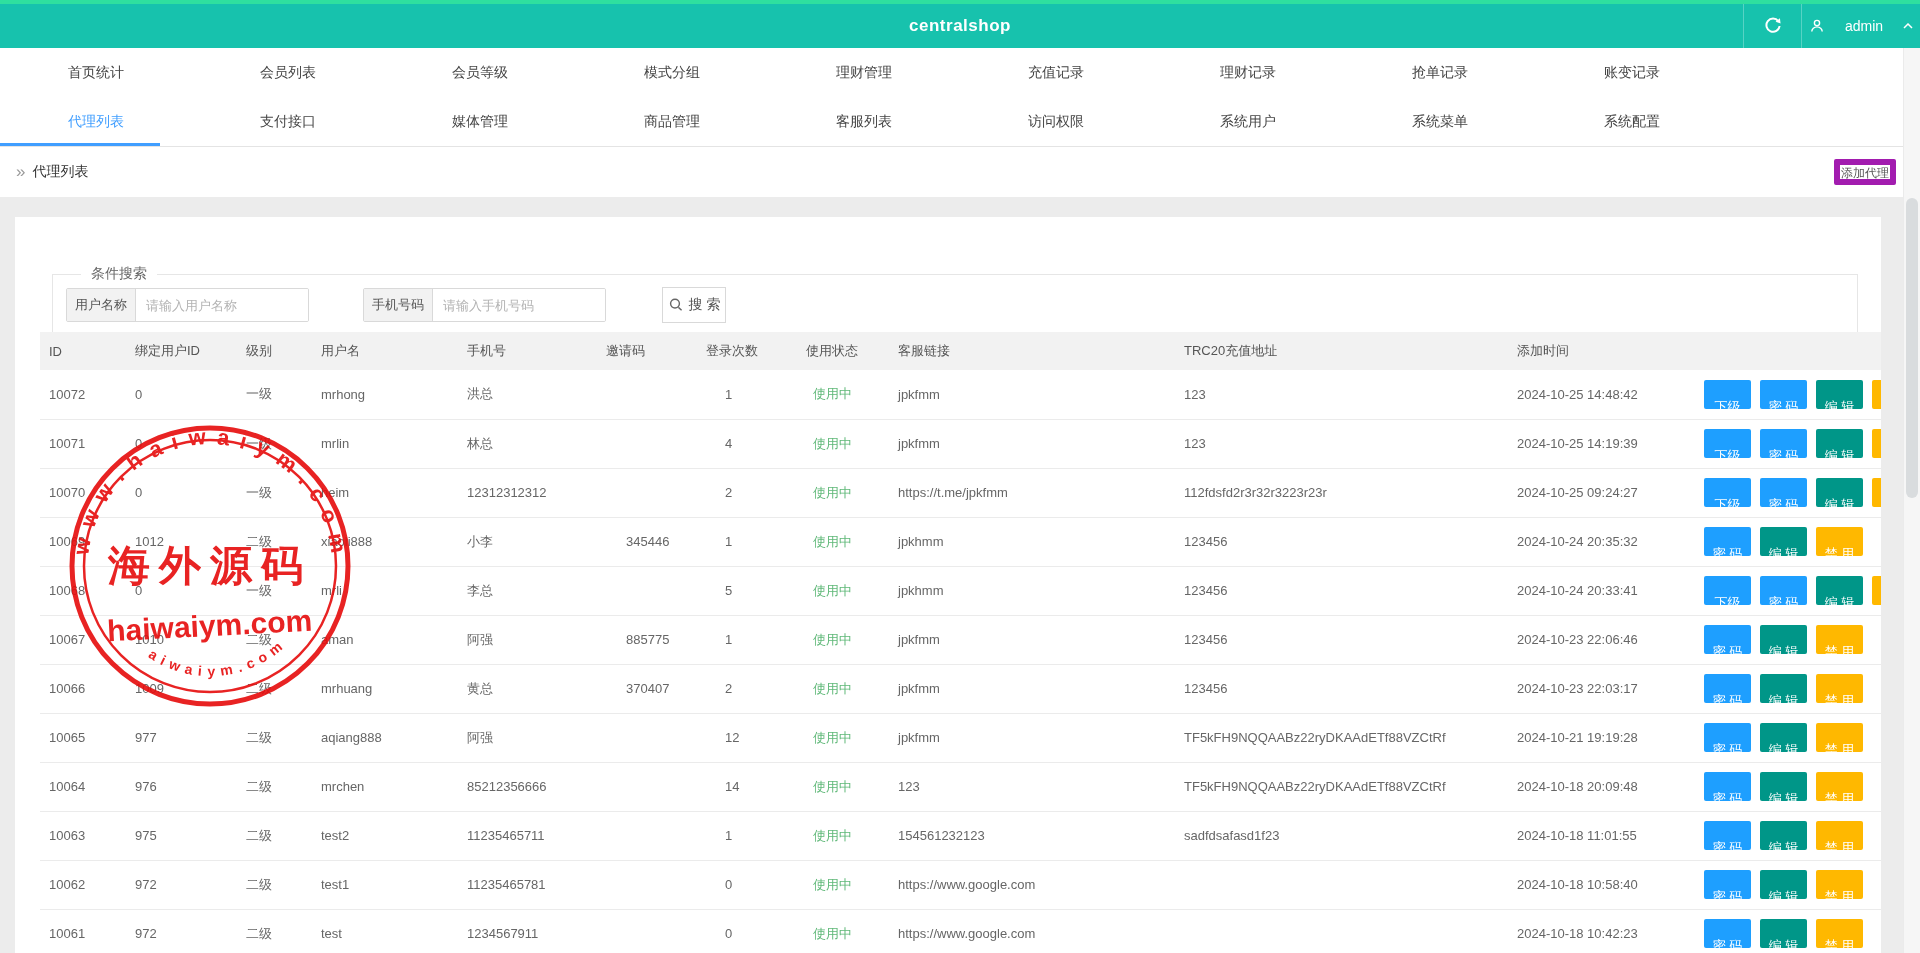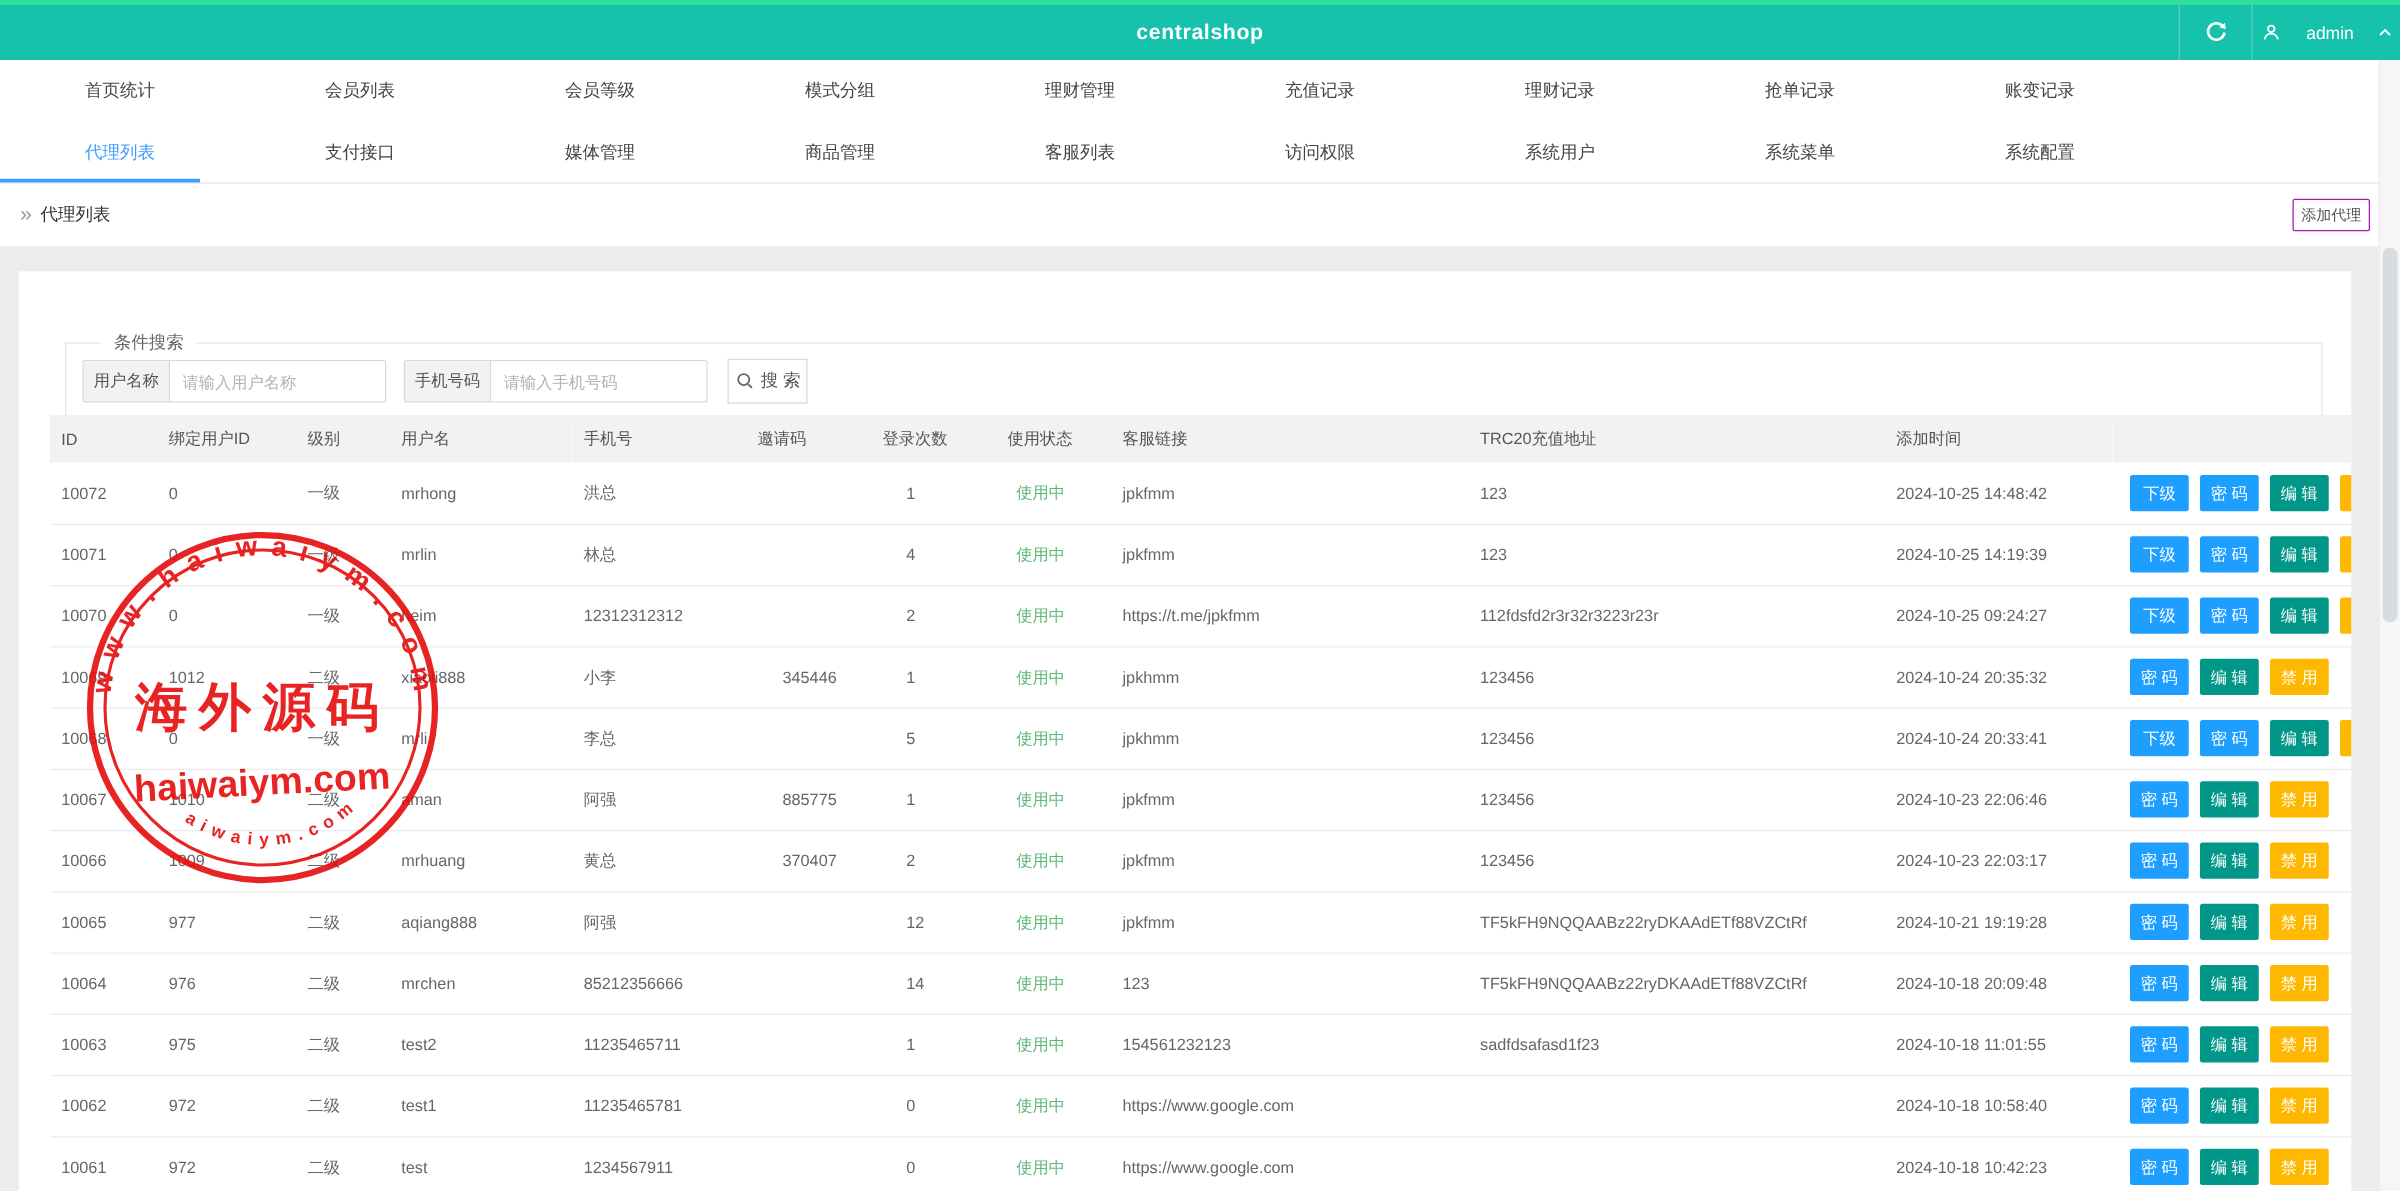--- a/index.html
+++ b/index.html
@@ -23,31 +23,31 @@
   .nav{position:absolute;left:0;top:48px;width:1920px;height:98px;background:#fff;border-bottom:1px solid #e4e4e4;}
   .nav-row{height:49px;display:grid;grid-template-columns:repeat(10,192px);}
   .nav-item{line-height:49px;text-align:center;font-size:14px;color:#444;cursor:pointer;position:relative;white-space:nowrap;}
   .nav-item.active{color:var(--active_link);}
   .nav-item.active::after{content:"";position:absolute;left:0;bottom:0;width:160px;height:3px;background:var(--active_link);}
   
   .crumbbar{position:absolute;left:0;top:147px;width:1920px;height:50px;background:#fff;}
   .crumb{position:absolute;left:16px;top:0;height:50px;display:flex;align-items:center;gap:7px;font-size:14px;color:#333;}
   .crumb .arrow{color:#999;font-size:17px;}
   .add-agent-btn{position:absolute;left:1834px;top:12px;width:62px;height:26px;background:#fff;
-     border:1px solid #a21caf;border-radius:2px;font-size:12px;color:#555;cursor:pointer;
+     border:6px solid #a21caf;border-radius:2px;font-size:12px;color:#555;cursor:pointer;
      font-family:inherit;padding:0;}
   
   .scrollbar-track{position:absolute;left:1903px;top:48px;width:17px;height:905px;background:#f6f6f6;border-left:1px solid #ebebeb;}
   .scrollbar-thumb{position:absolute;left:2px;top:150px;width:12px;height:300px;background:#d9dcde;border-radius:6px;}
   
   .card{position:absolute;left:15px;top:217px;width:1866px;height:736px;background:#fff;overflow:hidden;}
   fieldset.search-fieldset{position:absolute;left:25px;top:36px;width:1794px;height:72px;
      border:1px solid #e6e6e6;margin:12px;padding:0 0 0 10px;}
   fieldset.search-fieldset legend{margin-left:18px;padding:0 10px;font-size:14px;color:#666;}
-  .search-row{display:flex;align-items:center;margin:4px 0 0 3px;}
+  .search-row{display:flex;align-items:center;margin:4px 0 0 3px;gap:40px;}
   .input-group{display:flex;height:32px;border:1px solid #d9d9d9;border-radius:2px;overflow:hidden;margin-right:14px;background:#fff;}
   .input-addon{width:68px;background:#f2f2f2;border-right:1px solid #d9d9d9;display:flex;align-items:center;justify-content:center;
      font-size:13px;color:#555;white-space:nowrap;}
   .input-group input{width:162px;border:none;outline:none;padding:0 0 0 10px;font-size:13px;color:#333;font-family:inherit;}
   .input-group input::placeholder{color:#b3b3b3;}
   .search-btn{height:36px;width:64px;margin-left:2px;background:#fff;border:1px solid #d9d9d9;border-radius:0;
      display:flex;align-items:center;justify-content:center;gap:5px;font-size:14px;color:#555;cursor:pointer;font-family:inherit;padding:0;}
   
   .agent-table{position:absolute;left:25px;top:115px;width:1826px;border-collapse:collapse;table-layout:fixed;}
   .agent-table thead tr{height:38px;background:#f2f2f2;}
@@ -56,21 +56,21 @@
   .agent-table td{font-size:13px;color:#666;padding:0 0 0 9px;white-space:nowrap;overflow:hidden;}
   .col-id{width:77px}.col-bind_id{width:102px}.col-level{width:66px}.col-username{width:137px}
   .col-phone{width:130px}.col-invite_code{width:91px}.col-login_count{width:91px}.col-status{width:83px}
   .col-service_link{width:277px}.col-trc20{width:324px}.col-added_time{width:173px}.col-actions{width:275px}
   td.col-invite_code{padding-left:29px}
   td.col-login_count{padding-left:28px}
   td.col-status{padding-left:16px;color:var(--status_green);}
   td.col-actions{padding-left:14px}
   .abtn{display:inline-block;min-width:47px;height:29px;line-height:29px;text-align:center;color:#fff;
      font-size:13px;border:none;border-radius:2px;margin-right:9px;cursor:pointer;vertical-align:middle;
-     font-family:inherit;padding:0 4px;}
+     font-family:inherit;padding:12px 4px;}
   .abtn-sub,.abtn-pwd{background:var(--btn_blue);}
   .abtn-edit{background:var(--btn_green);}
   .abtn-disable{background:var(--btn_yellow);}
   
   .watermark{position:absolute;left:64px;top:420px;width:292px;height:292px;opacity:.9;pointer-events:none;}
 </style>
 </head>
 <body>
 
 <div class="top-strip"></div>

